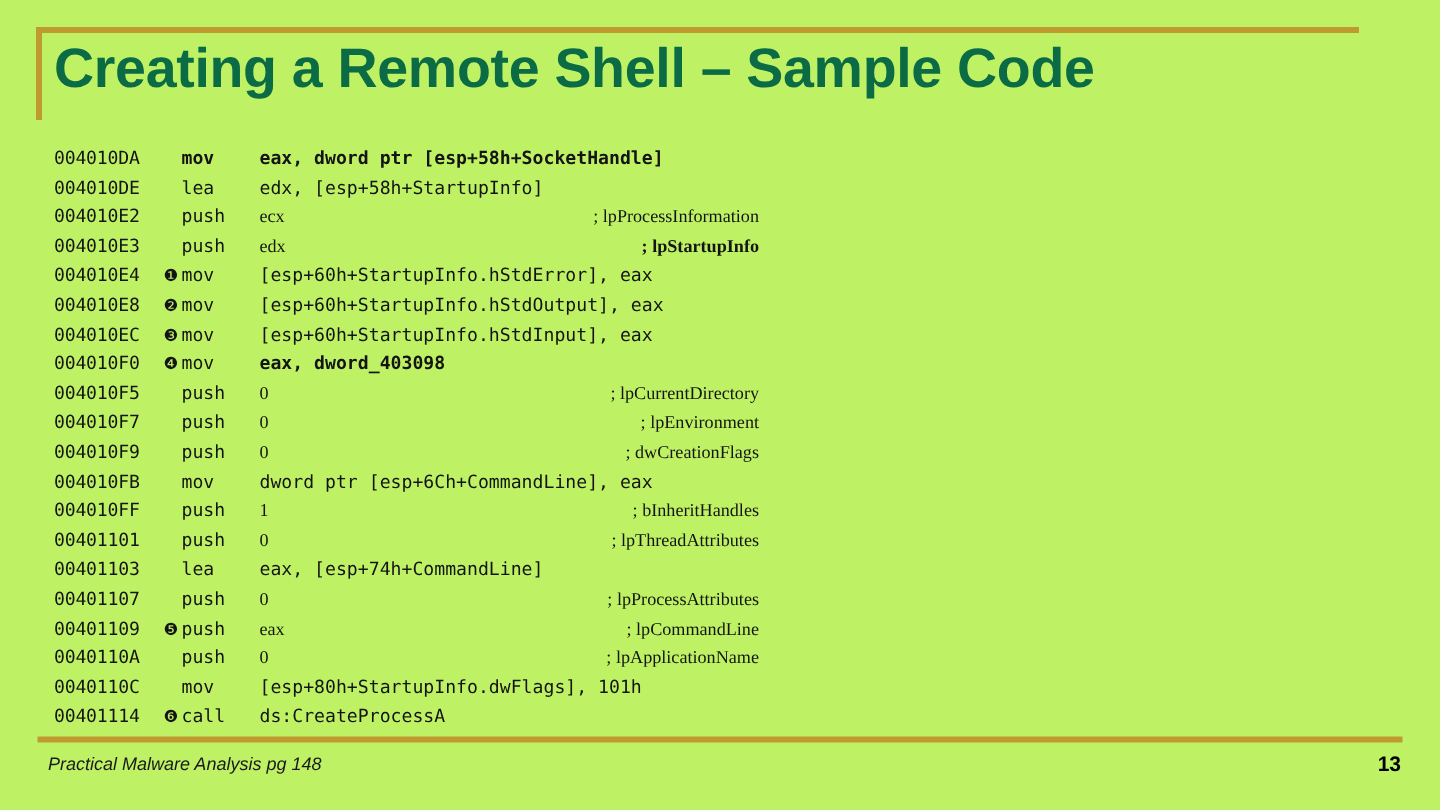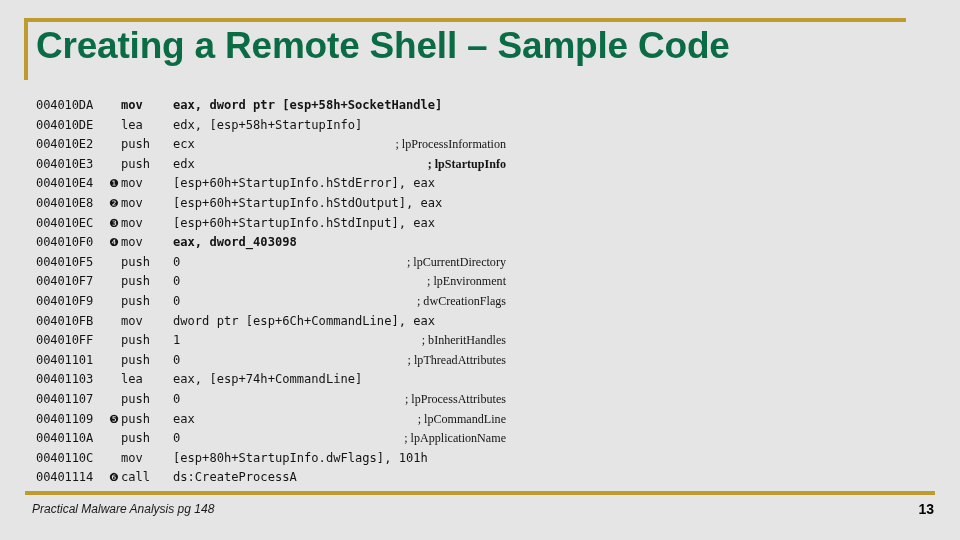--- a/index.html
+++ b/index.html
@@ -12,21 +12,21 @@
     height: 540px;
     overflow: hidden;
     font-family: "Liberation Sans", sans-serif;
     position: relative;
   }
 
   
   #slide {
     position: absolute;
     inset: 0;
-    background: #e5e5e5;
+    background: #bef264;
   }
 
   
   #title-rule-top {
     position: absolute;
     left: 24px;
     top: 18px;
     width: 882px;
     height: 4px;
     background: #bf9a2e;
@@ -94,20 +94,21 @@
   }
   .col-cmt {
     flex: 0 0 auto;
     margin-left: auto;
     padding-left: 10px;
     font-family: Liberation Serif, serif;
   }
   .code-row.has-comment .col-ops {
     width: 132px;
     flex: 0 0 132px;
+    font-family: Liberation Serif, serif;
   }
   .bold { font-weight: bold; }
 
   
   #footer-rule {
     position: absolute;
     left: 25px;
     top: 491px;
     width: 910px;
     height: 4px;

